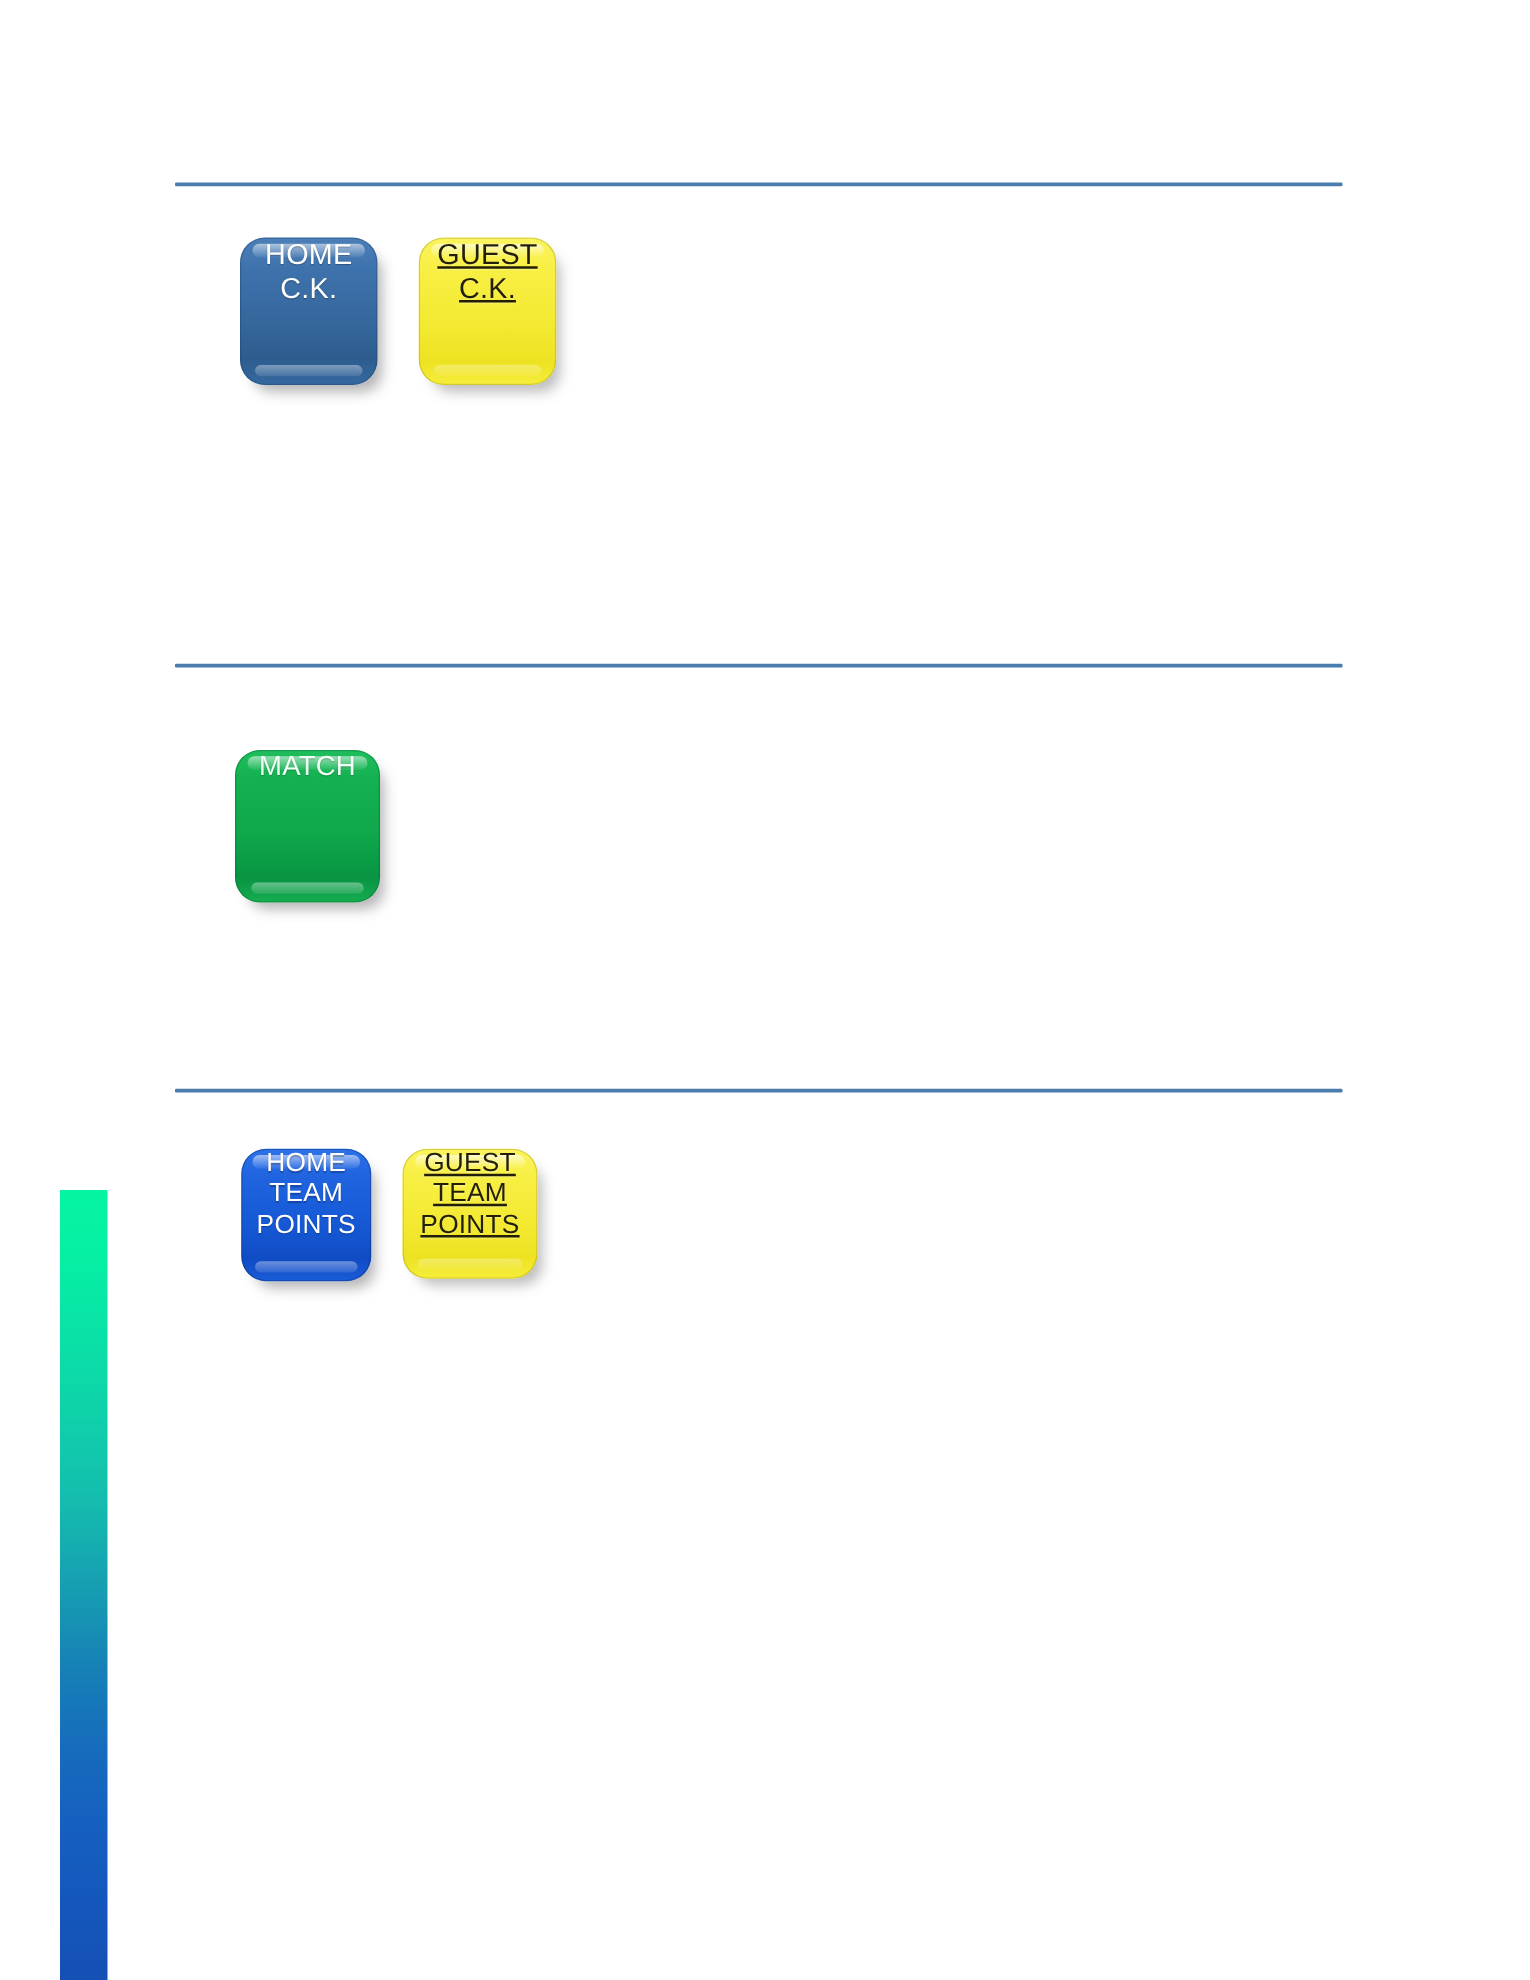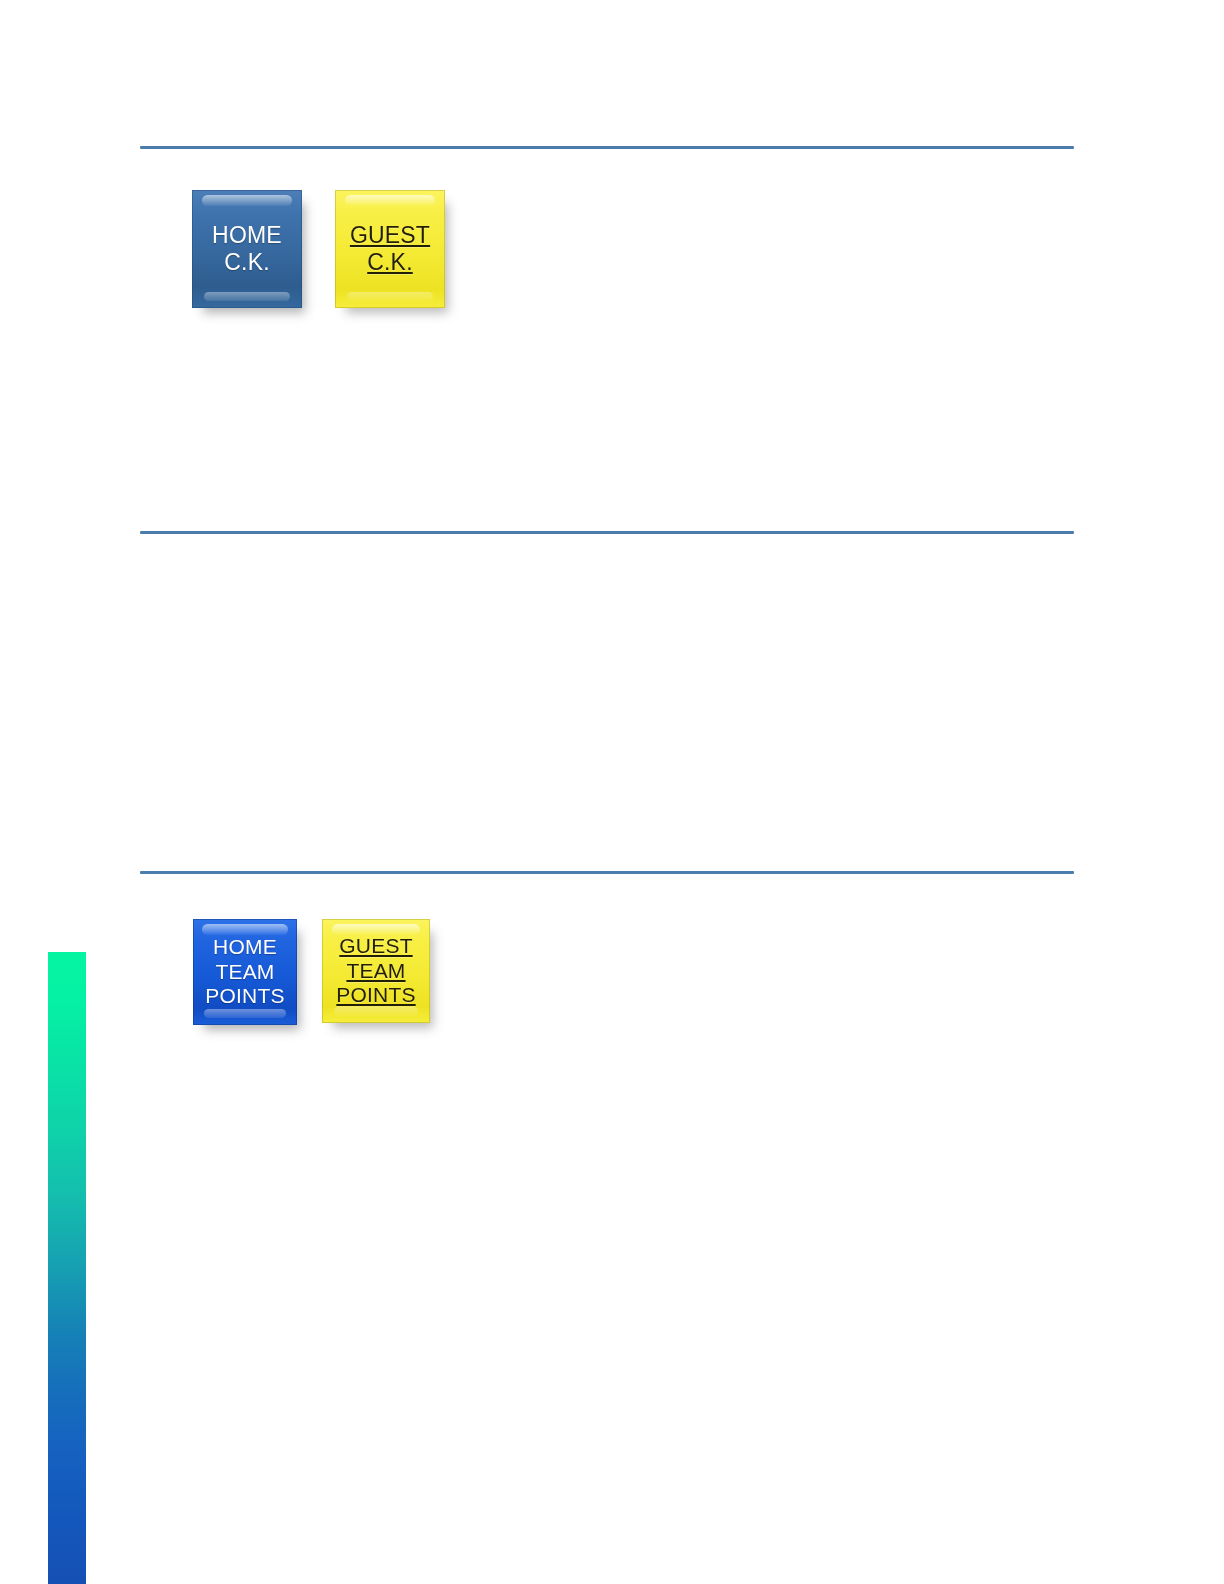--- a/index.html
+++ b/index.html
@@ -61,24 +61,24 @@
   .btn-row {
     position: absolute;
     display: flex;
     align-items: flex-start;
   }
 
   .gbtn {
     position: relative;
     box-sizing: border-box;
     display: flex;
-    align-items: center;
+    align-items: flex-start;
     justify-content: center;
     text-align: center;
-    border-radius: 0;
+    border-radius: 20px;
     user-select: none;
     overflow: hidden;
     line-height: 1.16;
     letter-spacing: 0.2px;
   }
 
   
   .gbtn::before {
     content: "";
     position: absolute;
@@ -198,20 +198,25 @@
     <div class="gbtn blue-muted size-ck">
       <span class="lbl">HOME
 C.K.</span>
     </div>
     <div class="gbtn yellow size-ck">
       <span class="lbl">GUEST
 C.K.</span>
     </div>
   </div>
 
+  <div class="btn-row" id="section-match">
+    <div class="gbtn green size-match">
+      <span class="lbl">MATCH</span>
+    </div>
+  </div>
 
   <div class="btn-row" id="section-points">
     <div class="gbtn blue-vivid size-points">
       <span class="lbl">HOME
 TEAM
 POINTS</span>
     </div>
     <div class="gbtn yellow size-points-guest">
       <span class="lbl">GUEST
 TEAM

